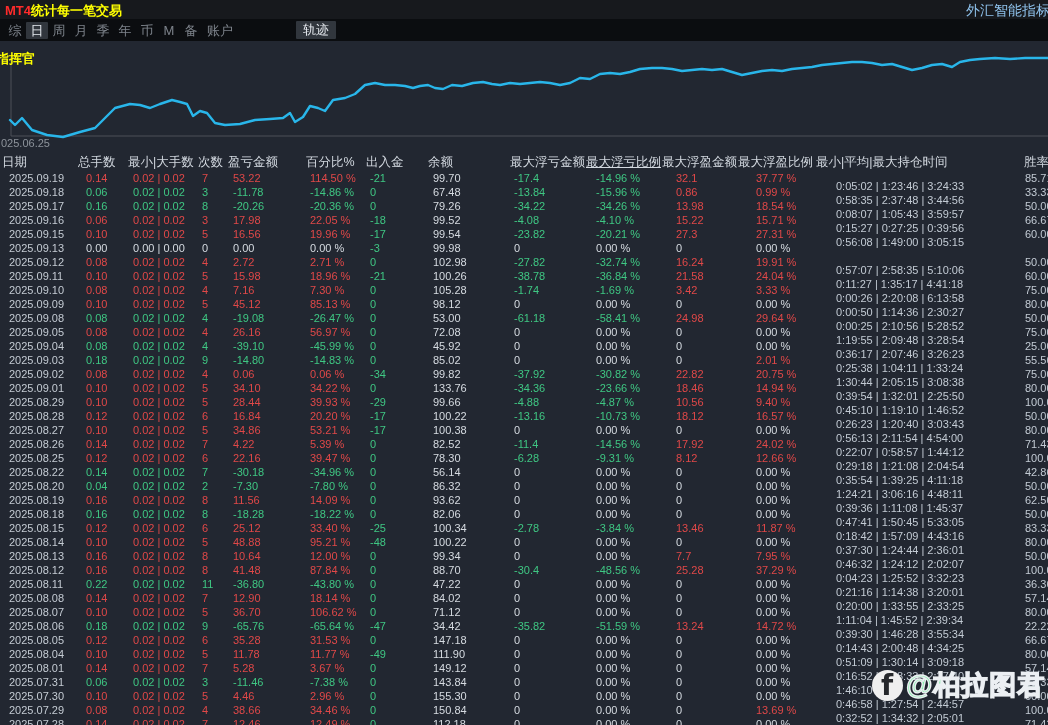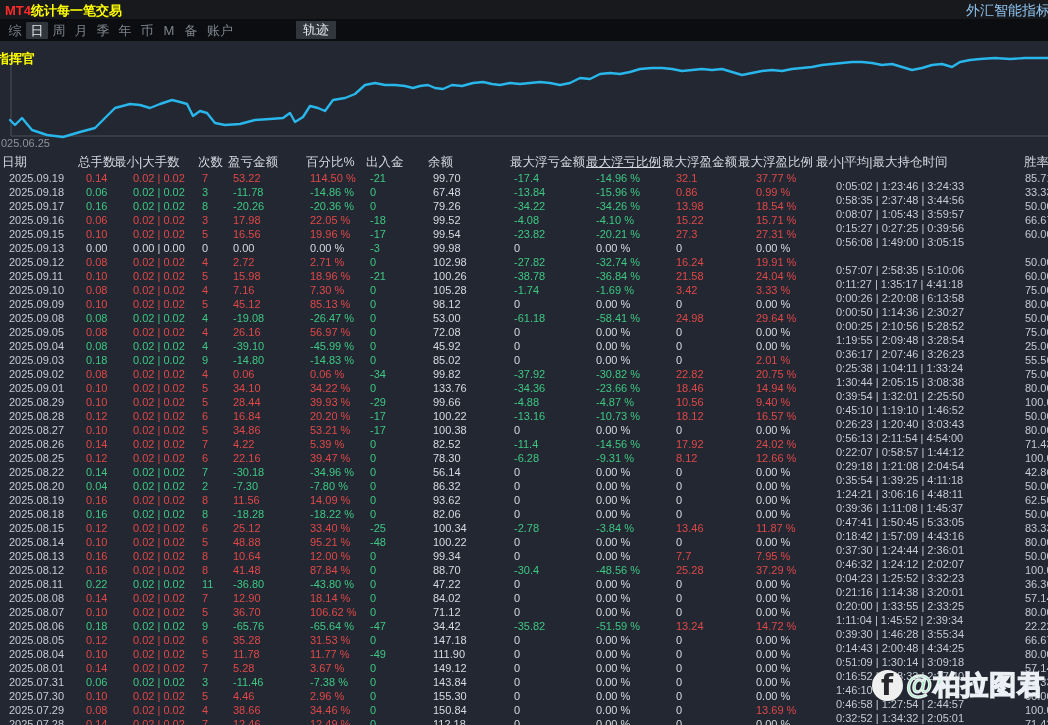--- a/index.html
+++ b/index.html
@@ -88,21 +88,21 @@
     <polyline id="equity-line" fill="none" stroke-width="2.4" stroke-linejoin="round" stroke-linecap="round" points="10,79 15,84 22,77 32,89 47,94 63,96 80,91 95,87 105,77 115,67 130,63 140,64 150,67 160,63 172,59 180,61 187,63 193,75 200,70 207,72 215,82 225,84 240,83 255,79 270,78 283,77 290,72 295,81 303,76 310,65 318,67 325,70 333,59 345,57 355,53 365,44 375,42 385,44 395,44 405,45 413,47 420,45 428,44 435,47 443,48 452,44 462,45 473,42 483,41 492,43 500,44 510,42 520,43 530,42 540,41 550,42 560,44 570,42 580,37 590,38 600,33 610,32 620,33 630,31 640,28 652,27 662,27 672,28 682,30 692,29 702,28 712,29 722,28 732,31 742,34 752,32 762,30 772,29 782,30 792,28 802,27 812,26 822,24 832,23 842,22 852,21 862,21 872,22 882,24 892,23 902,26 912,29 922,27 932,24 942,23 952,26 960,21 970,19 980,18 995,17 1010,18 1025,17 1048,17" stroke="#29b6ea"></polyline>
   </svg>
   <div class="series-label">指挥官</div>
   <div class="date-label">025.06.25</div>
 </div>
 
 <div class="table">
   <div class="thead" id="thead">
       <span style="left: 2px;">日期</span>
       <span style="left: 78px;">总手数</span>
-      <span style="left: 114px;">最小|大手数</span>
+      <span style="left: 128px;">最小|大手数</span>
       <span style="left: 198px;">次数</span>
       <span style="left: 228px;">盈亏金额</span>
       <span style="left: 306px;">百分比%</span>
       <span style="left: 366px;">出入金</span>
       <span style="left: 428px;">余额</span>
       <span style="left: 510px;">最大浮亏金额</span>
       <span style="left: 586px; text-decoration: underline;">最大浮亏比例</span>
       <span style="left: 662px;">最大浮盈金额</span>
       <span style="left: 738px;">最大浮盈比例</span>
       <span style="left: 816px;">最小|平均|最大持仓时间</span>

